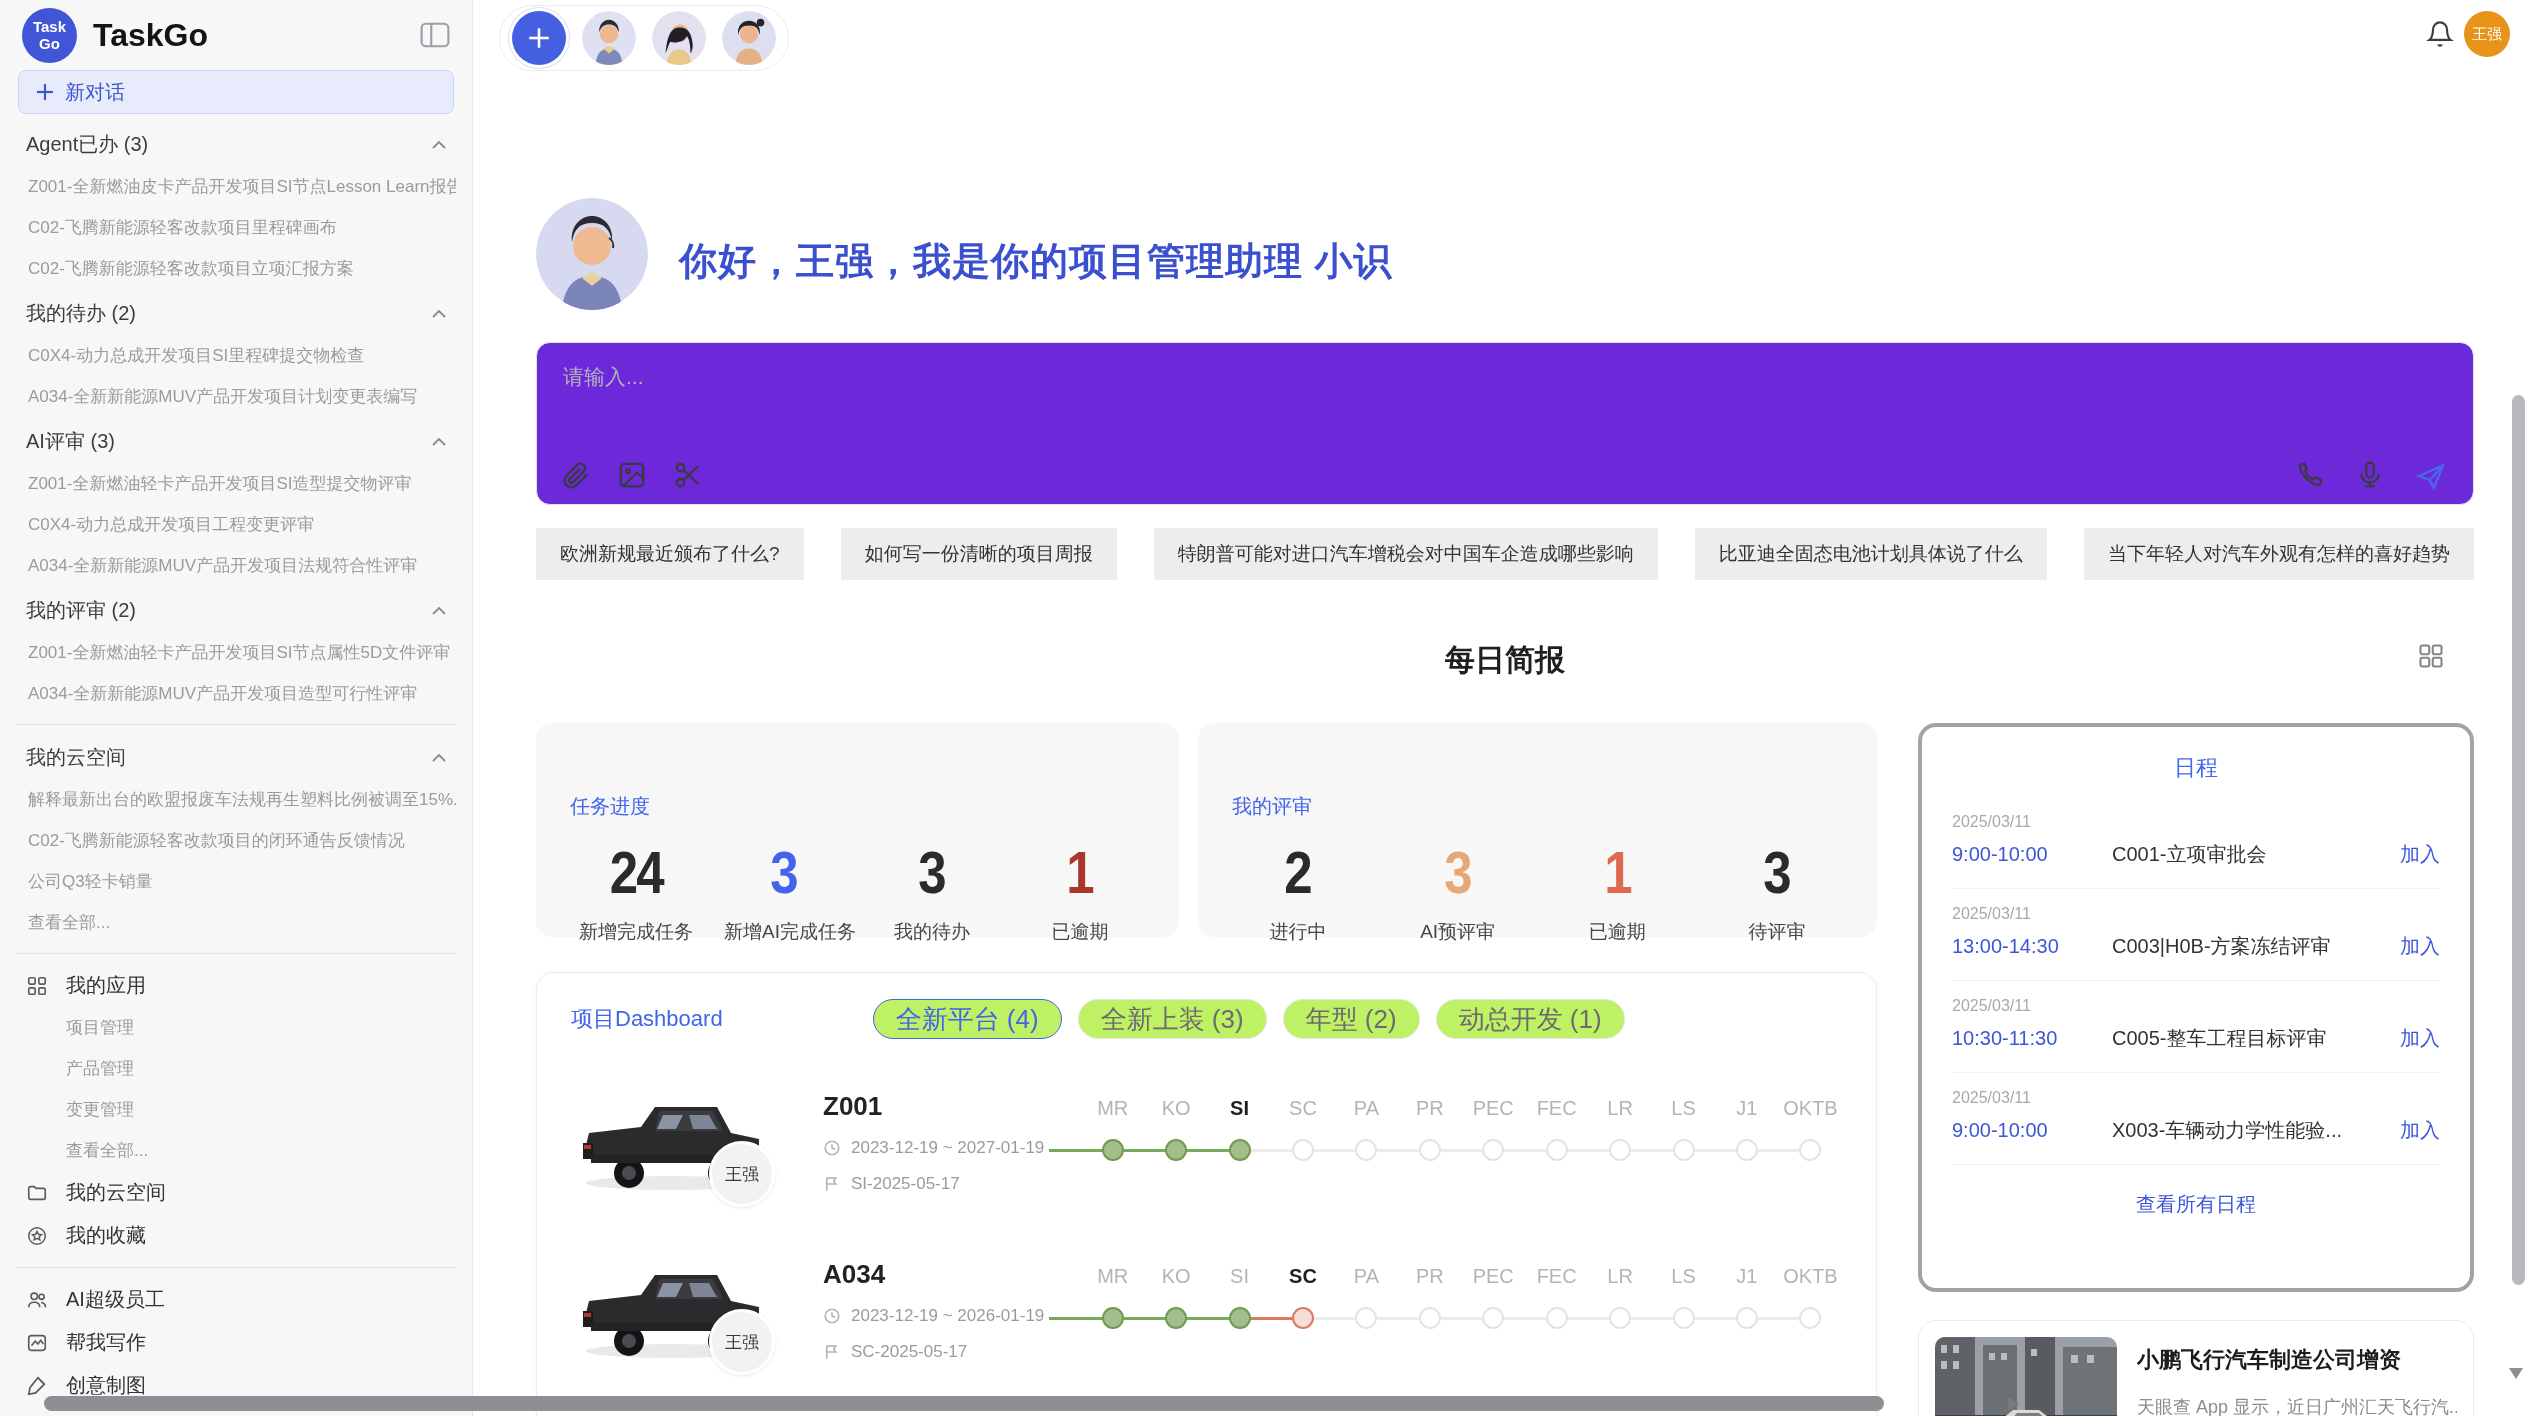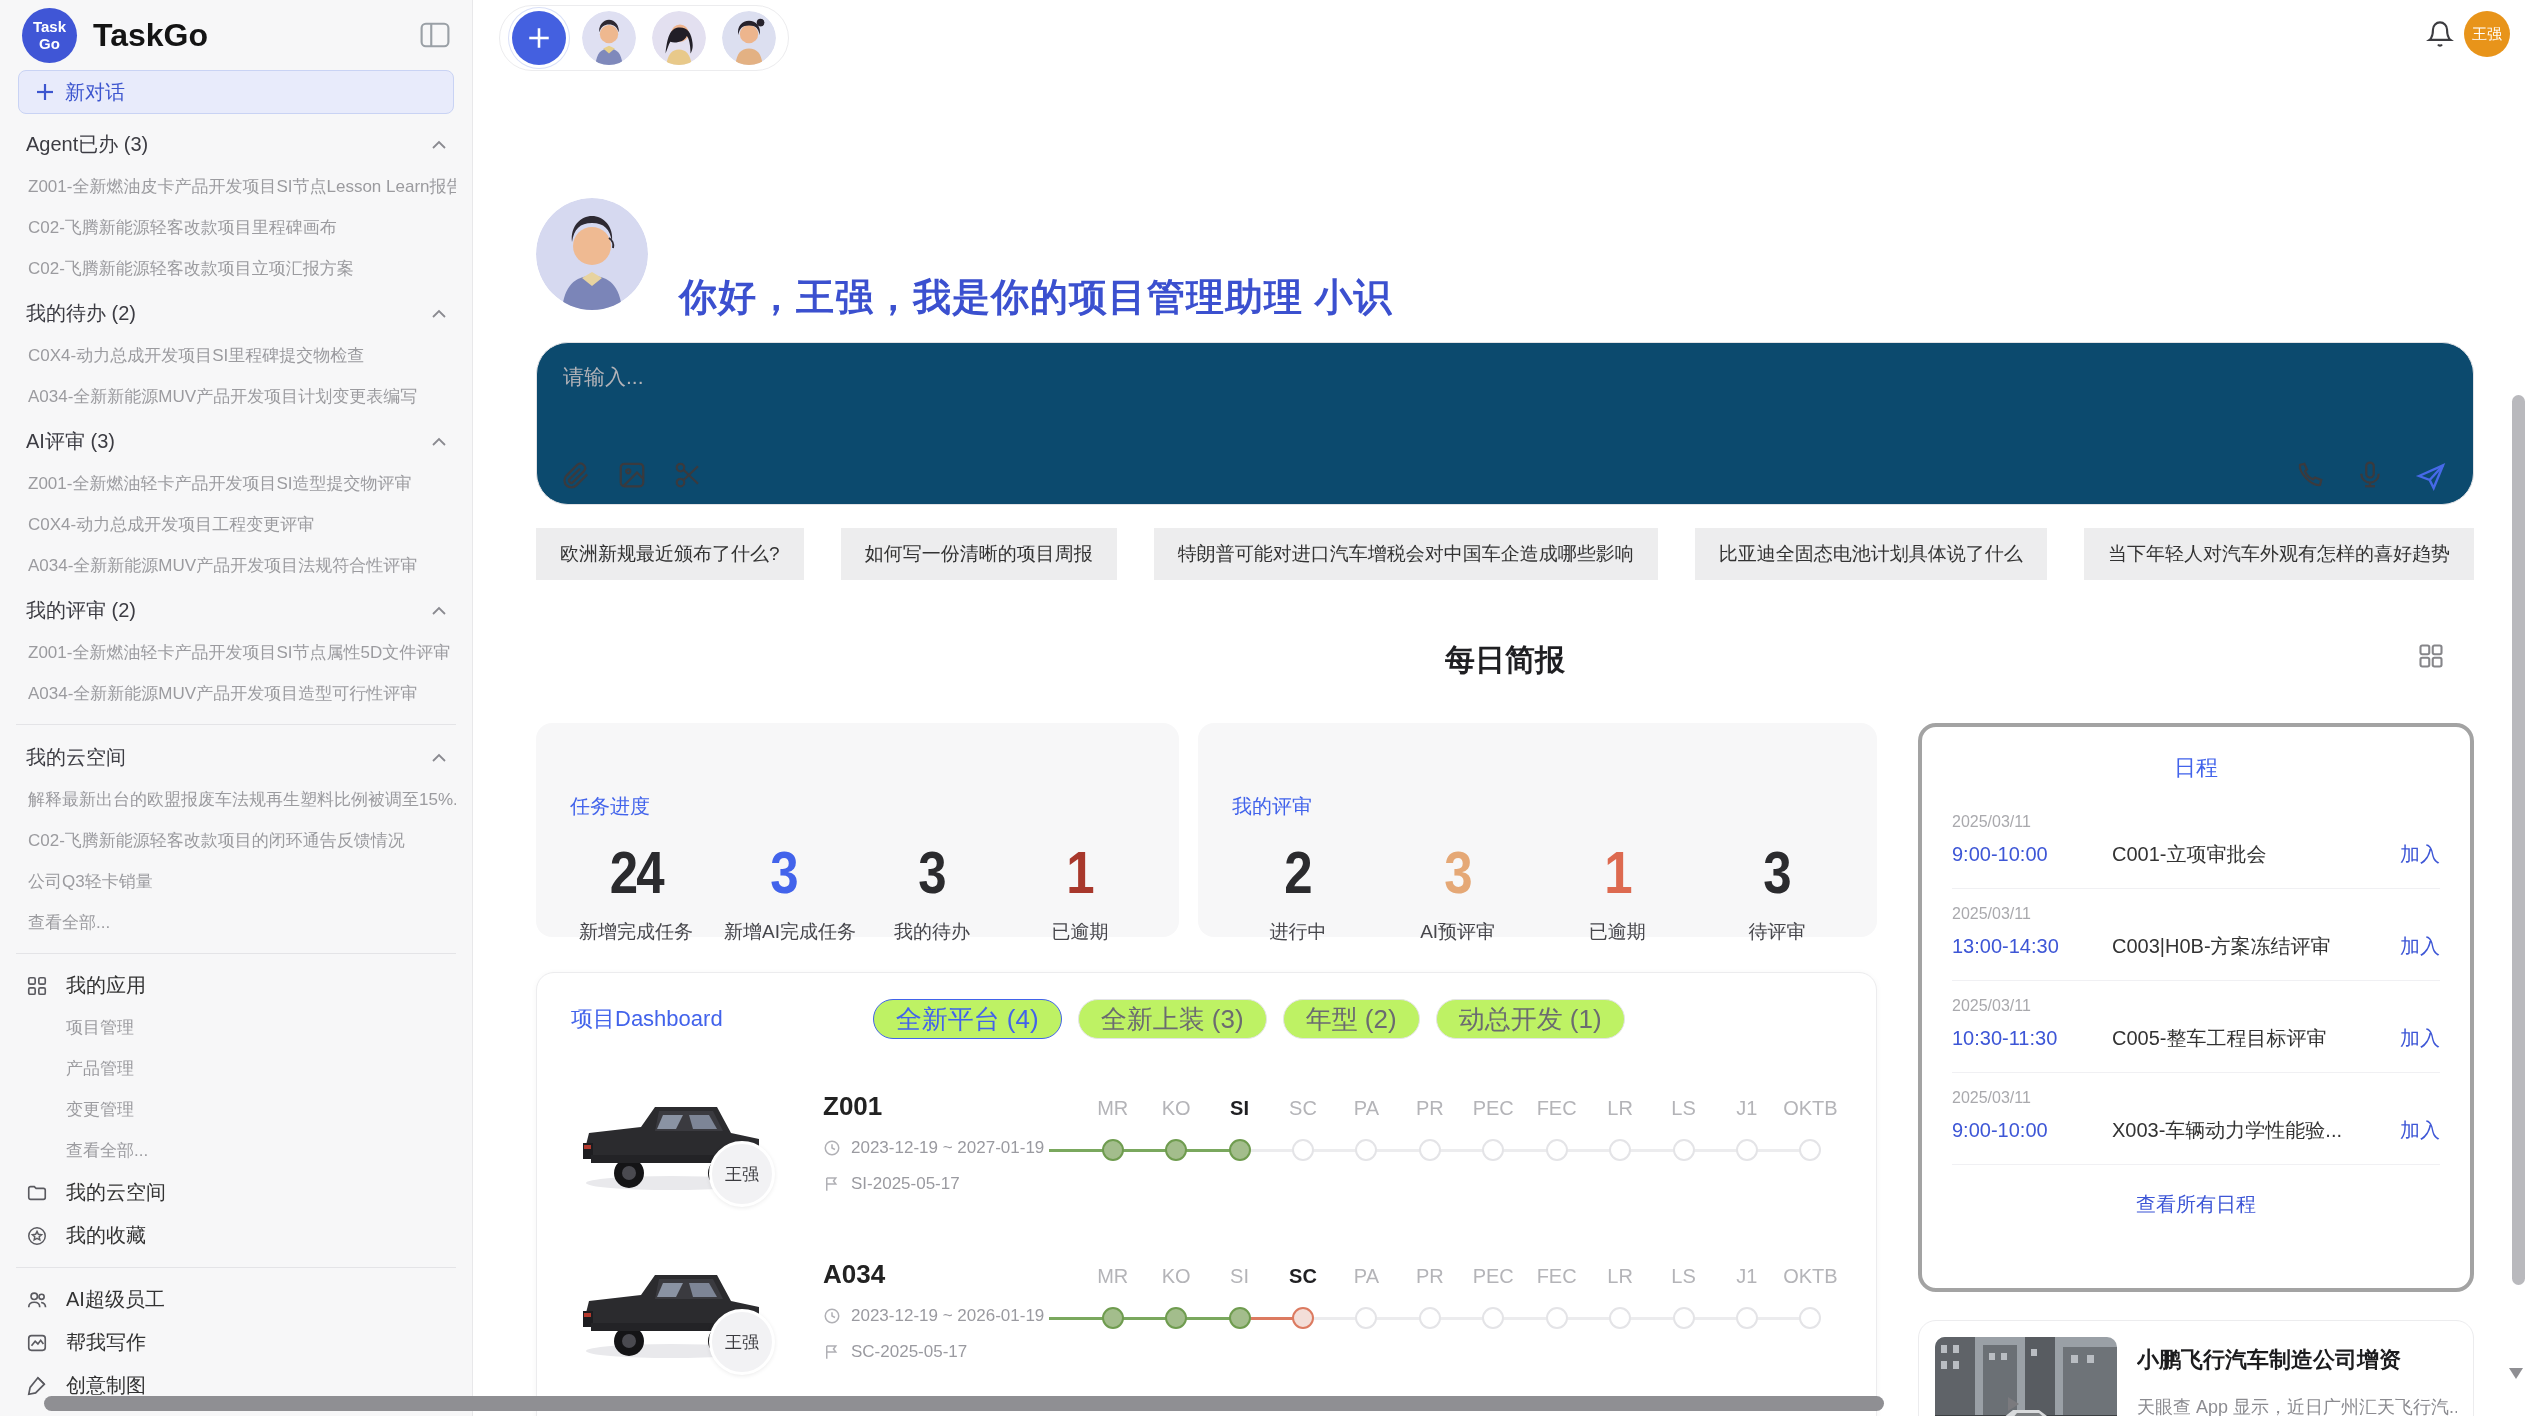--- a/index.html
+++ b/index.html
@@ -36,24 +36,24 @@
     background:#fff; border:1px solid #ececee; border-radius:999px; padding:5px 12px; }
   .plus-btn { width:54px; height:54px; border-radius:50%; background:#4460e0; display:flex;
     align-items:center; justify-content:center; cursor:pointer;
     box-shadow:0 0 0 3px #fff, 0 0 0 4px #d9e0f8; }
   .avatar-s { width:54px; height:54px; border-radius:50%; overflow:hidden; flex:0 0 auto; cursor:pointer; }
   .bell { position:absolute; right:78px; top:20px; width:28px; height:28px; color:#3c3c40; cursor:pointer; }
   .user-chip { position:absolute; right:22px; top:11px; width:46px; height:46px; border-radius:50%;
     background:#e8941a; color:#fff; font-size:15px; display:flex; align-items:center; justify-content:center; cursor:pointer; }
 
   .hero-avatar { position:absolute; left:63px; top:198px; width:112px; height:112px; border-radius:50%; overflow:hidden; }
-  .greeting { position:absolute; left:206px; top:236px; font-size:38px; font-weight:bold; color:#3b50cf; letter-spacing:1px;margin-top:36px; }
+  .greeting { position:absolute; left:206px; top:236px; font-size:38px; font-weight:bold; color:#3b50cf; letter-spacing:1px; }
 
   .composer { position:absolute; left:63px; top:342px; width:1938px; height:163px;
-    border:1.5px solid #e2e2e5; border-radius:32px; background:#0c4a6e; }
+    border:1.5px solid #e2e2e5; border-radius:14px; background:#6d28d9; }
   .composer .ph { position:absolute; left:26px; top:20px; font-size:21px; color:#b3b3b8; }
   .composer .tools-l { position:absolute; left:24px; bottom:14px; display:flex; gap:26px; align-items:center; }
   .composer .tools-r { position:absolute; right:28px; bottom:14px; display:flex; gap:30px; align-items:center; }
   .tool-ic { width:30px; height:30px; color:#3a3a3e; cursor:pointer; }
   .tool-ic.blue { color:#4769e8; }
 
   .chips { position:absolute; left:63px; top:528px; width:1938px; display:flex; justify-content:space-between; }
   .chip { background:#ededee; border-radius:0; height:52px; line-height:52px; padding:0 24px;
     font-size:19px; color:#333; white-space:nowrap; cursor:pointer; }
 

